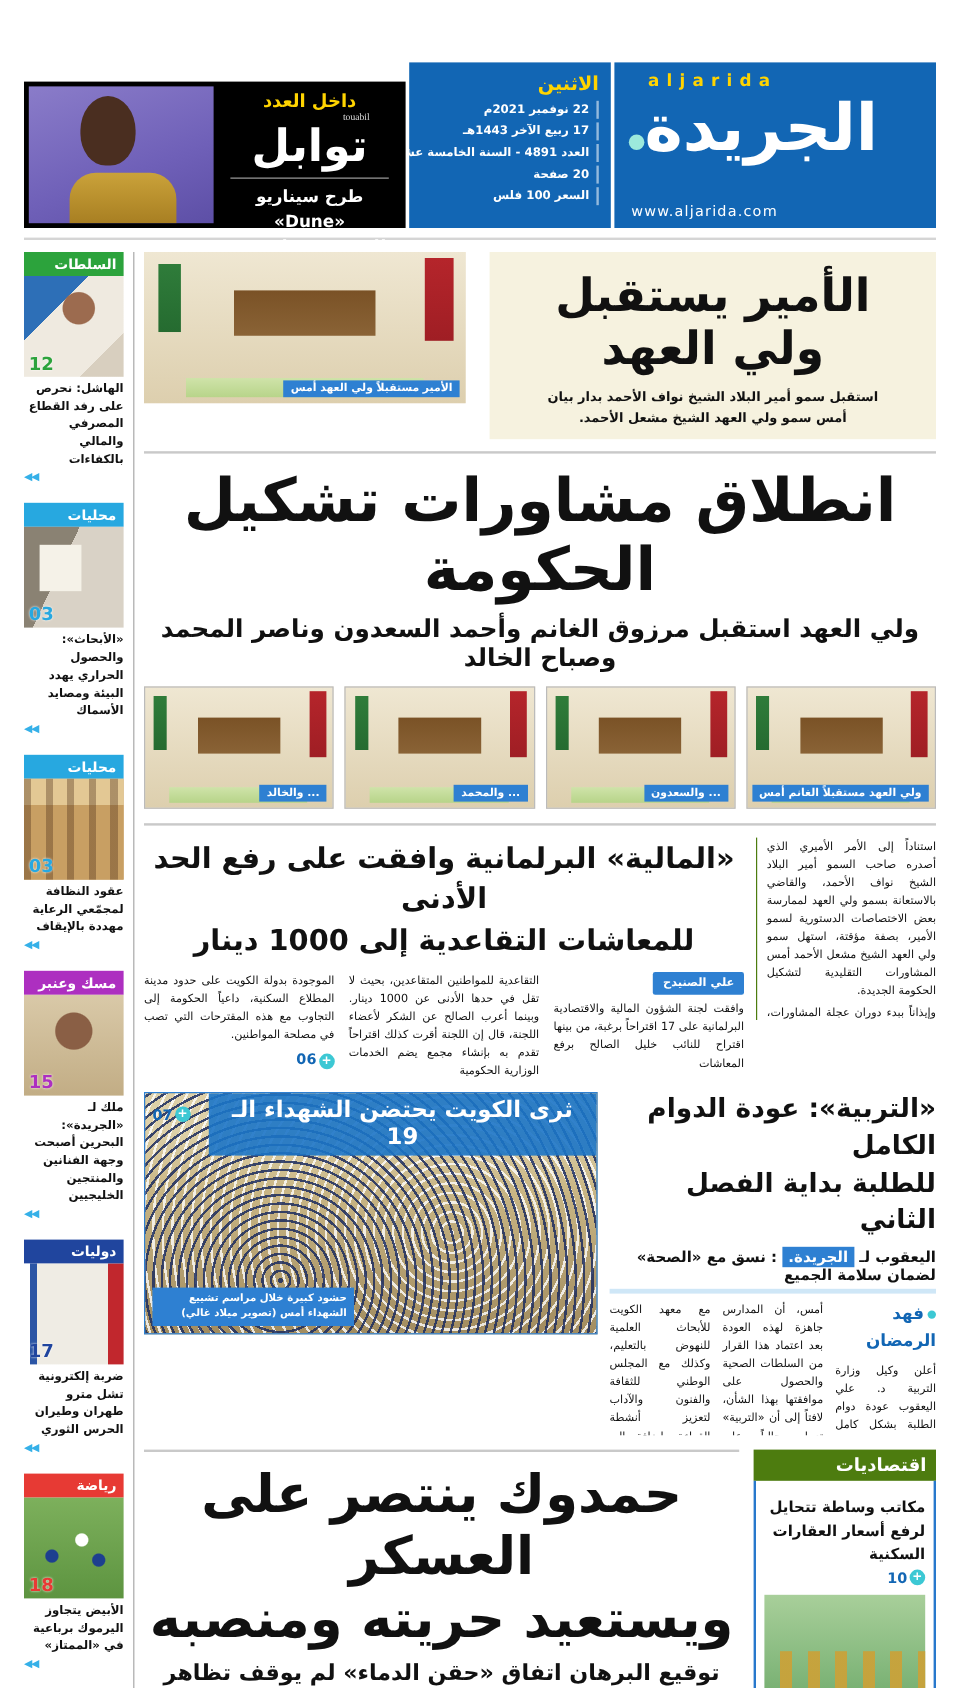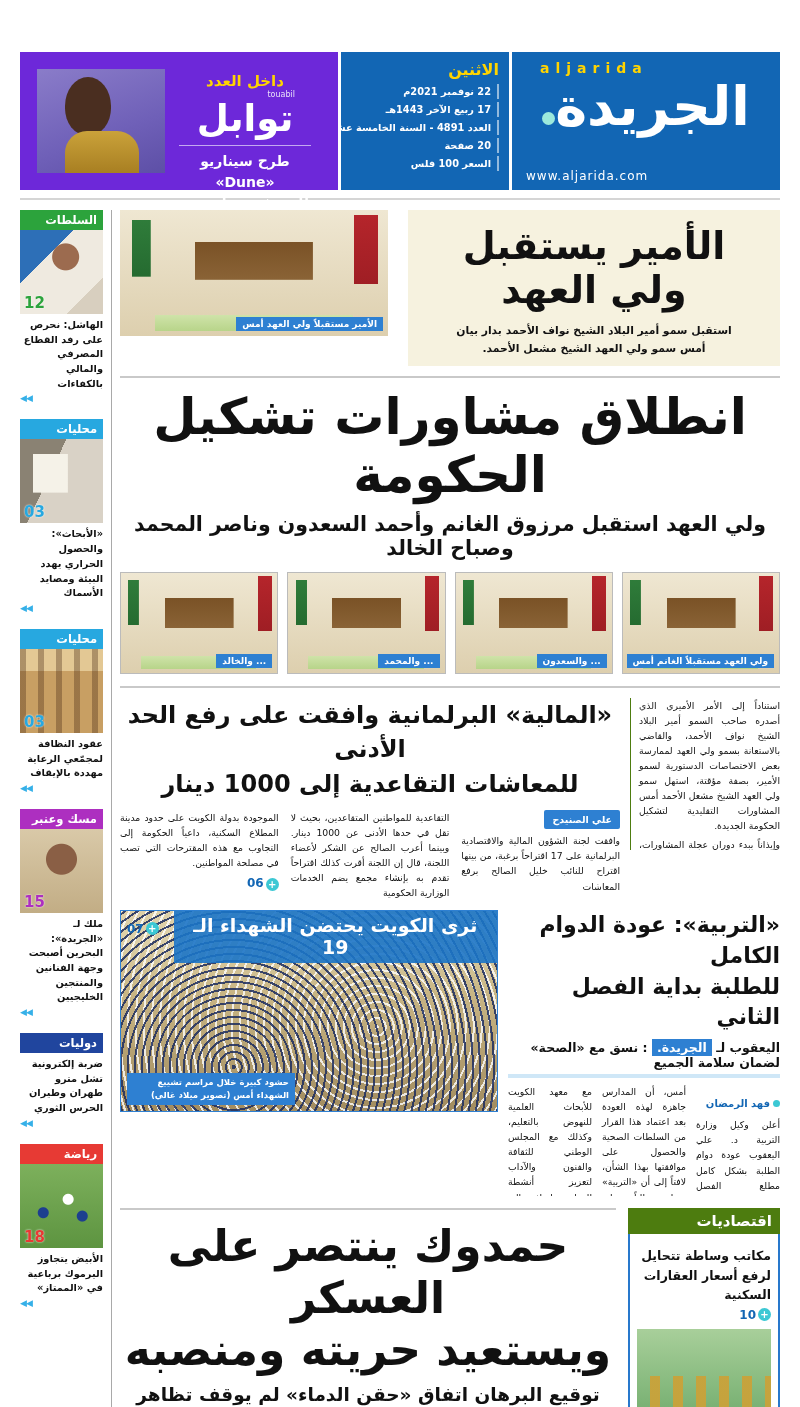--- a/index.html
+++ b/index.html
@@ -4,30 +4,30 @@
 <style>
   * { margin:0; padding:0; box-sizing:border-box; }
   html,body { background:#fff; }
   .page { width:800px; height:1407px; margin:0 auto; background:#fff; direction:rtl;
           font-family:"DejaVu Sans", sans-serif; color:#111; padding:52px 20px 10px; overflow:hidden; }
 
   
   .masthead { display:flex; gap:3px; height:138px; }
   .logo-box { width:268px; background:#1266b4; color:#fff; position:relative; padding:8px 12px 6px; }
   .logo-latin { color:#ffd400; font-size:14px; font-weight:bold; letter-spacing:6px; text-align:left; padding-left:16px; }
-  .logo-ar { font-size:54px; font-weight:bold; text-align:center; line-height:1.15; letter-spacing:-2px; }
+  .logo-ar { font-size:54px; font-weight:bold; text-align:left; line-height:1.15; letter-spacing:-2px; }
   .logo-dot { display:inline-block; width:13px; height:13px; border-radius:50%; background:#9ce9dc; }
   .logo-url { position:absolute; bottom:7px; left:14px; font-size:12px; letter-spacing:1px; }
   .date-box { width:168px; background:#1266b4; color:#fff; padding:8px 10px 4px; }
   .date-day { color:#ffd400; font-size:16px; font-weight:bold; margin-bottom:5px; }
   .date-row { font-size:9.8px; font-weight:bold; padding:2px 6px 2px 0; border-right:2px solid rgba(255,255,255,.55); margin-bottom:3px; white-space:nowrap; }
-  .promo-box { flex:1; background:#6d28d9; display:flex; gap:4px; padding:17px; }
+  .promo-box { flex:1; background:#000000; display:flex; gap:4px; padding:4px;margin-top:16px; }
   .promo-text { width:152px; color:#fff; text-align:center; padding-top:3px; }
   .promo-kicker { color:#ffd400; font-size:15px; font-weight:bold; }
-  .promo-latin { font-size:8px; opacity:.85; text-align:right; padding-right:26px; }
+  .promo-latin { font-size:8px; opacity:.85; text-align:right; padding-right:26px;font-family:Liberation Serif, serif; }
   .promo-brand { font-size:37px; font-weight:bold; line-height:1.1; }
   .promo-sep { border-top:1px solid rgba(255,255,255,.6); margin:5px 10px; }
   .promo-line { font-size:14px; font-weight:bold; line-height:1.5; }
   .promo-page { font-size:10.5px; font-weight:bold; }
   .promo-photo { flex:1; position:relative; background:linear-gradient(160deg,#8a7cc9,#6f60b8 60%,#5d4fa6); overflow:hidden; }
   .z-head { position:absolute; top:8px; right:42%; width:46px; height:58px; border-radius:50% 50% 46% 46%; background:#4a2e20; }
   .z-torso { position:absolute; bottom:0; left:22%; width:58%; height:42px; border-radius:22px 22px 0 0; background:linear-gradient(#caa23a,#a87f22); }
 
   .top-rule { border:0; border-top:2px solid #d5d5d5; margin:8px 0 10px; }
 
@@ -69,21 +69,21 @@
   .finance { grid-column:2/4; grid-row:1; }
   .fin-h { text-align:center; font-size:24px; font-weight:bold; line-height:1.45; }
   .fin-cols { display:grid; grid-template-columns:repeat(3,1fr); gap:12px; margin-top:8px; height:90px; overflow:hidden; }
   .byline-pill { display:inline-block; background:#2e80d2; color:#fff; font-size:9.5px; font-weight:bold; padding:2px 8px; border-radius:2px; margin-bottom:4px; }
   .pageref { color:#1266b4; font-weight:bold; font-size:12px; }
   .plus-badge { display:inline-block; width:13px; height:13px; border-radius:50%; background:#3cc8d4; color:#fff; font-size:10px; line-height:13px; text-align:center; font-weight:bold; vertical-align:middle; margin-left:2px; }
   .education { grid-column:1/3; grid-row:2; }
   .edu-h { font-size:22px; font-weight:bold; line-height:1.4; }
   .edu-deck { font-size:12.5px; font-weight:bold; margin:7px 0 6px; padding-bottom:4px; border-bottom:4px solid #cfe7f7; }
   .deck-badge { background:#2e80d2; color:#fff; padding:1px 5px; }
-  .byline { color:#1266b4; font-weight:bold; font-size:10px; margin:12px 0 5px; }
+  .byline { color:#1266b4; font-weight:bold; font-size:14px; margin:0 0 5px; }
   .dot { display:inline-block; width:7px; height:7px; border-radius:50%; background:#3cc8d4; margin-left:3px; }
   .edu-cols { display:grid; grid-template-columns:repeat(3,1fr); gap:10px; height:112px; overflow:hidden; }
   .martyrs { grid-column:3; grid-row:2; border:1px solid #2e80d2; position:relative; height:202px; overflow:hidden;
     background-color:#c9b685;
     background-image:
       repeating-radial-gradient(circle at 30% 78%, rgba(28,44,94,.85) 0 2px, transparent 2px 7px),
       repeating-radial-gradient(circle at 68% 58%, rgba(255,255,255,.8) 0 2px, transparent 2px 8px),
       linear-gradient(#ddd0a8 0 16%, #c9b685 40%, #a28c5f 100%); }
   .martyrs-title { position:absolute; top:0; right:0; width:86%; background:rgba(27,116,198,.9); color:#fff; font-size:19px; font-weight:bold; text-align:center; padding:3px 6px 5px; }
   .martyrs-badge { position:absolute; top:7px; left:6px; }
@@ -314,20 +314,23 @@
         <div class="sb-head" style="background: rgb(173, 47, 192);">مسك وعنبر</div>
         <div class="sb-photo sbp4">
           <span class="sb-num" style="color: rgb(173, 47, 192);">15</span>
         </div>
         <div class="sb-text">ملك لـ «الجريدة»: البحرين أصبحت وجهة الفنانين والمنتجين الخليجيين</div>
         <div class="sb-arrow">◀◀</div>
       </div>
 
       <div class="sb-item">
         <div class="sb-head" style="background: rgb(32, 69, 158);">دوليات</div>
+        <div class="sb-photo sbp5">
+          <span class="sb-num" style="color: rgb(32, 69, 158);">17</span>
+        </div>
         <div class="sb-text">ضربة إلكترونية تشل مترو طهران وطيران الحرس الثوري</div>
         <div class="sb-arrow">◀◀</div>
       </div>
 
       <div class="sb-item">
         <div class="sb-head" style="background: rgb(231, 58, 52);">رياضة</div>
         <div class="sb-photo sbp6">
           <span class="sb-num" style="color: rgb(231, 58, 52);">18</span>
         </div>
         <div class="sb-text">الأبيض يتجاوز اليرموك برباعية في «الممتاز»</div>

